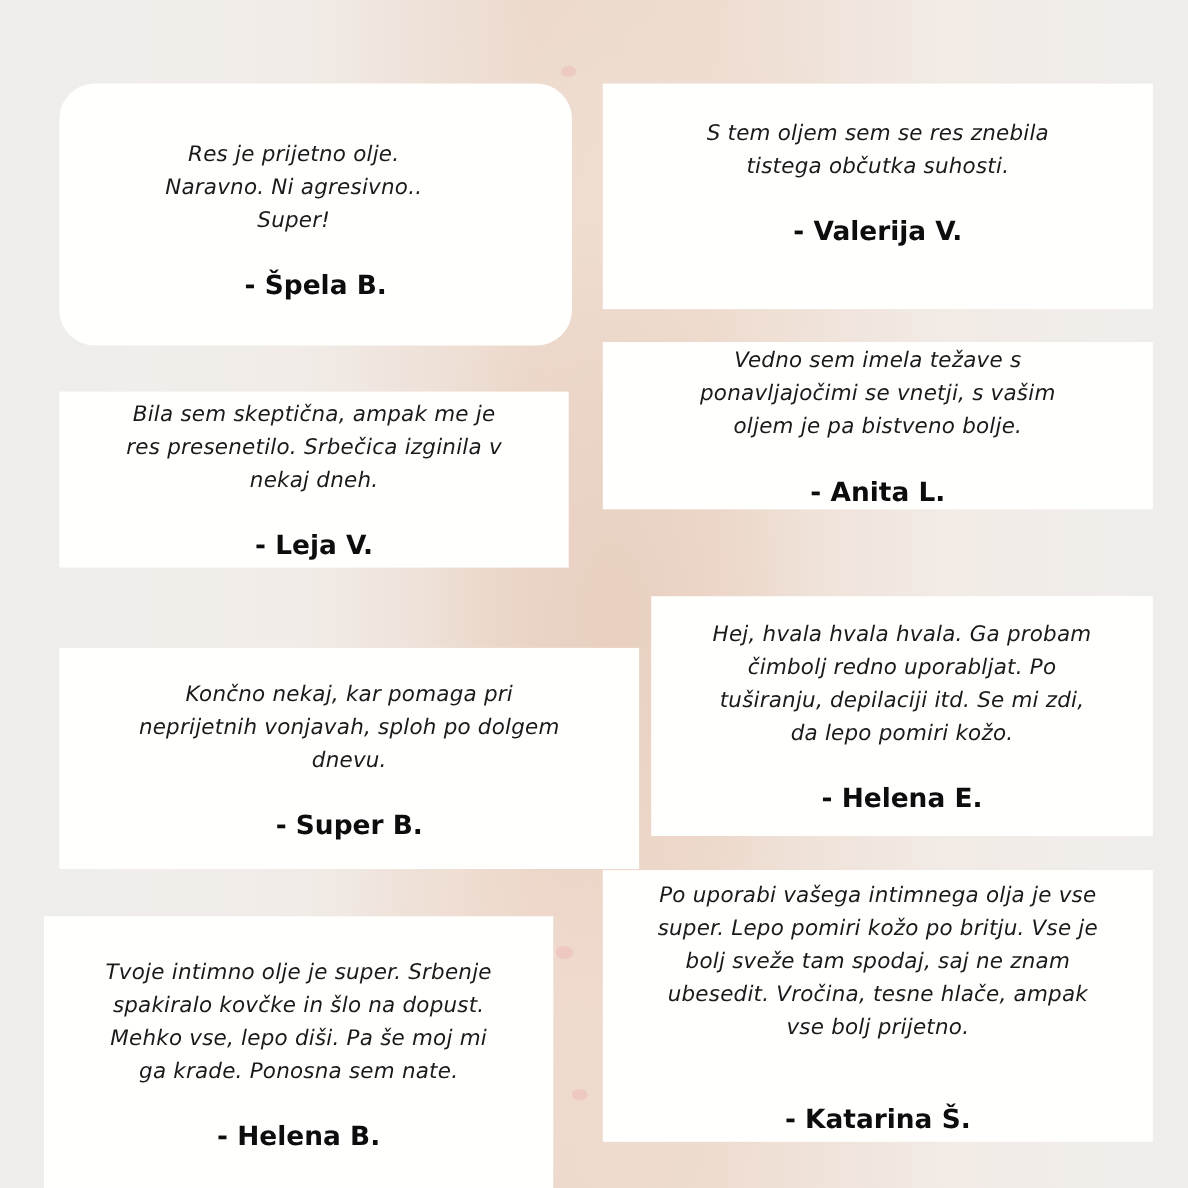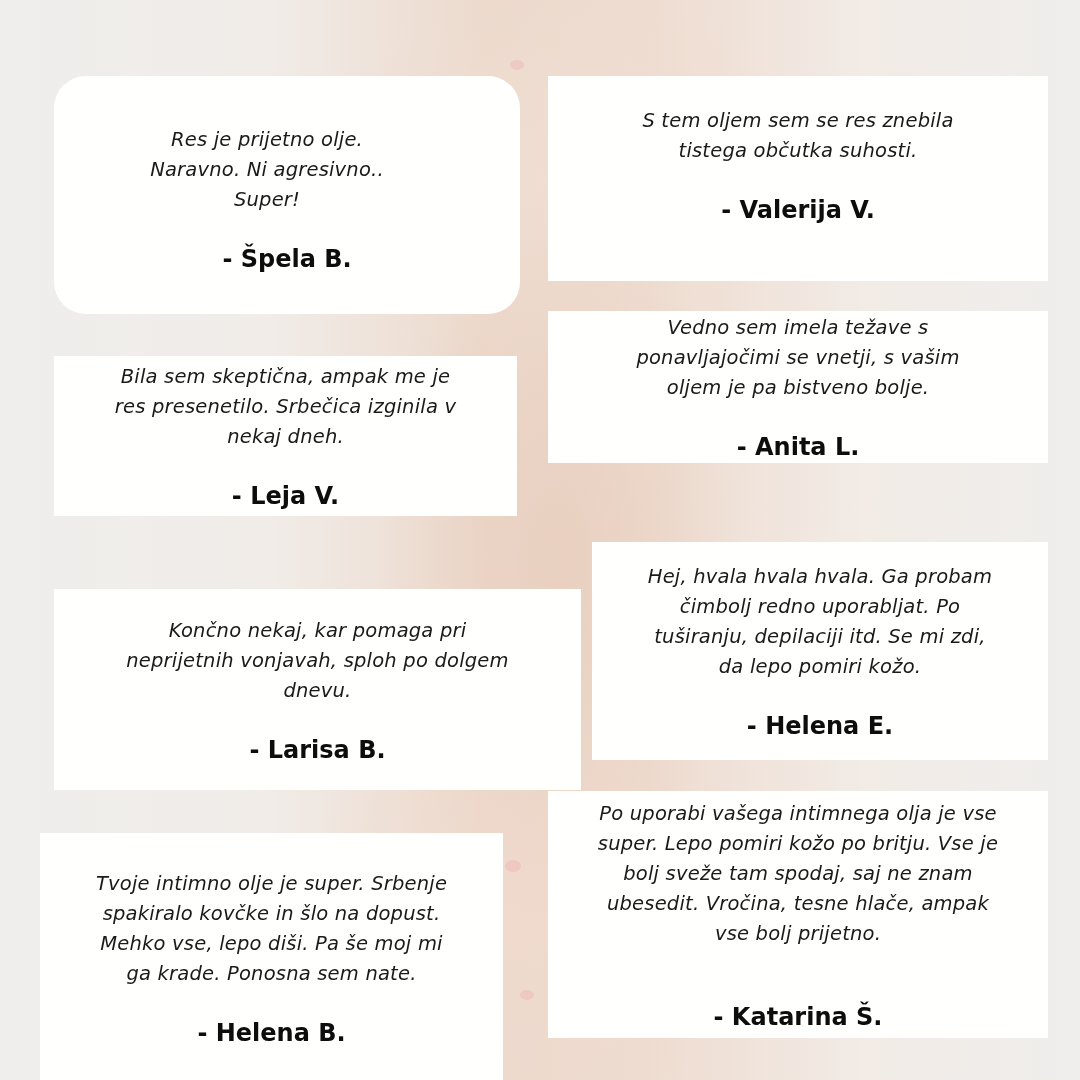--- a/index.html
+++ b/index.html
@@ -42,21 +42,21 @@
   <div class="author">- Leja V.</div>
 </div>
 
 <div class="card" style="left:548px;top:311px;width:500px;height:152px;">
   <div class="quote" style="margin:0 70px;">Vedno sem imela težave s ponavljajočimi se vnetji, s vašim oljem je pa bistveno bolje.</div>
   <div class="author">- Anita L.</div>
 </div>
 
 <div class="card" style="left:54px;top:589px;width:527px;height:201px;">
   <div class="quote" style="margin:0 70px;">Končno nekaj, kar pomaga pri neprijetnih vonjavah, sploh po dolgem dnevu.</div>
-  <div class="author">- Larisa B.</div>
+  <div class="author">- Super B.</div>
 </div>
 
 <div class="card" style="left:548px;top:542px;width:456px;height:218px;margin-left:44px;">
   <div class="quote" style="margin:0 55px;">Hej, hvala hvala hvala. Ga probam čimbolj redno uporabljat. Po tuširanju, depilaciji itd. Se mi zdi, da lepo pomiri kožo.</div>
   <div class="author">- Helena E.</div>
 </div>
 
 <div class="card" style="left:40px;top:833px;width:463px;height:250px;">
   <div class="quote" style="margin:0 45px;">Tvoje intimno olje je super. Srbenje spakiralo kovčke in šlo na dopust. Mehko vse, lepo diši. Pa še moj mi ga krade. Ponosna sem nate.</div>
   <div class="author">- Helena B.</div>

